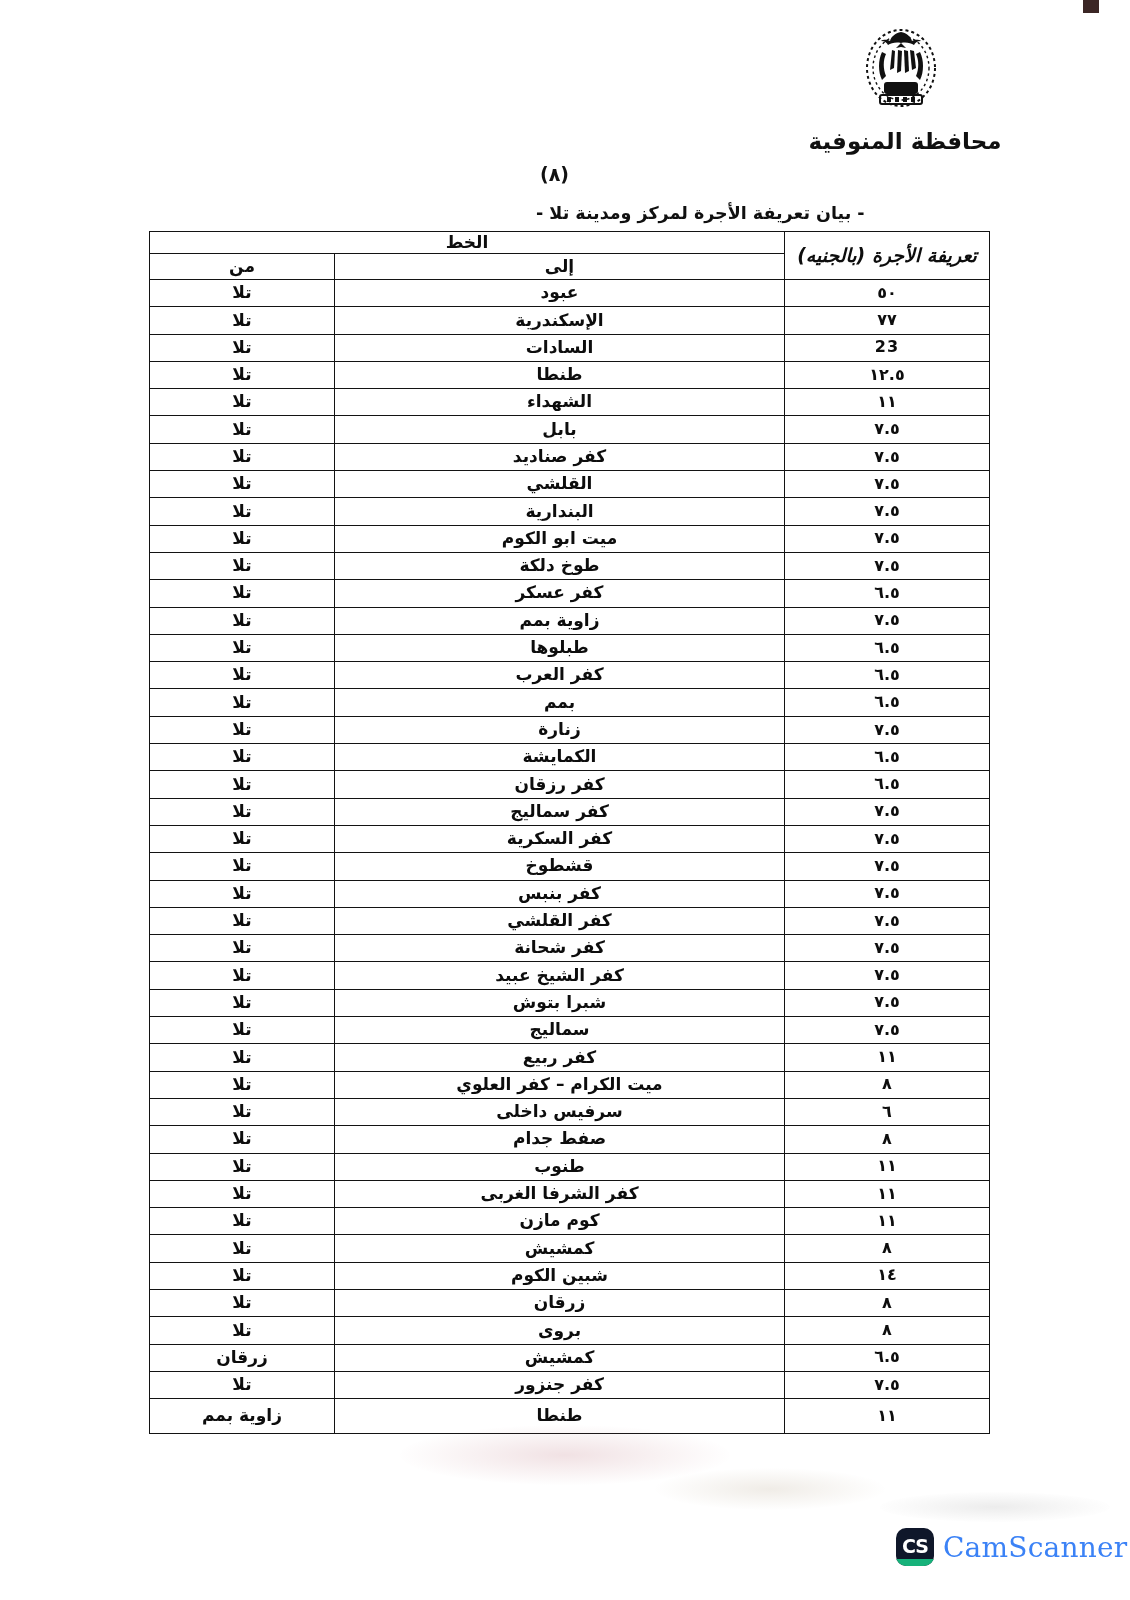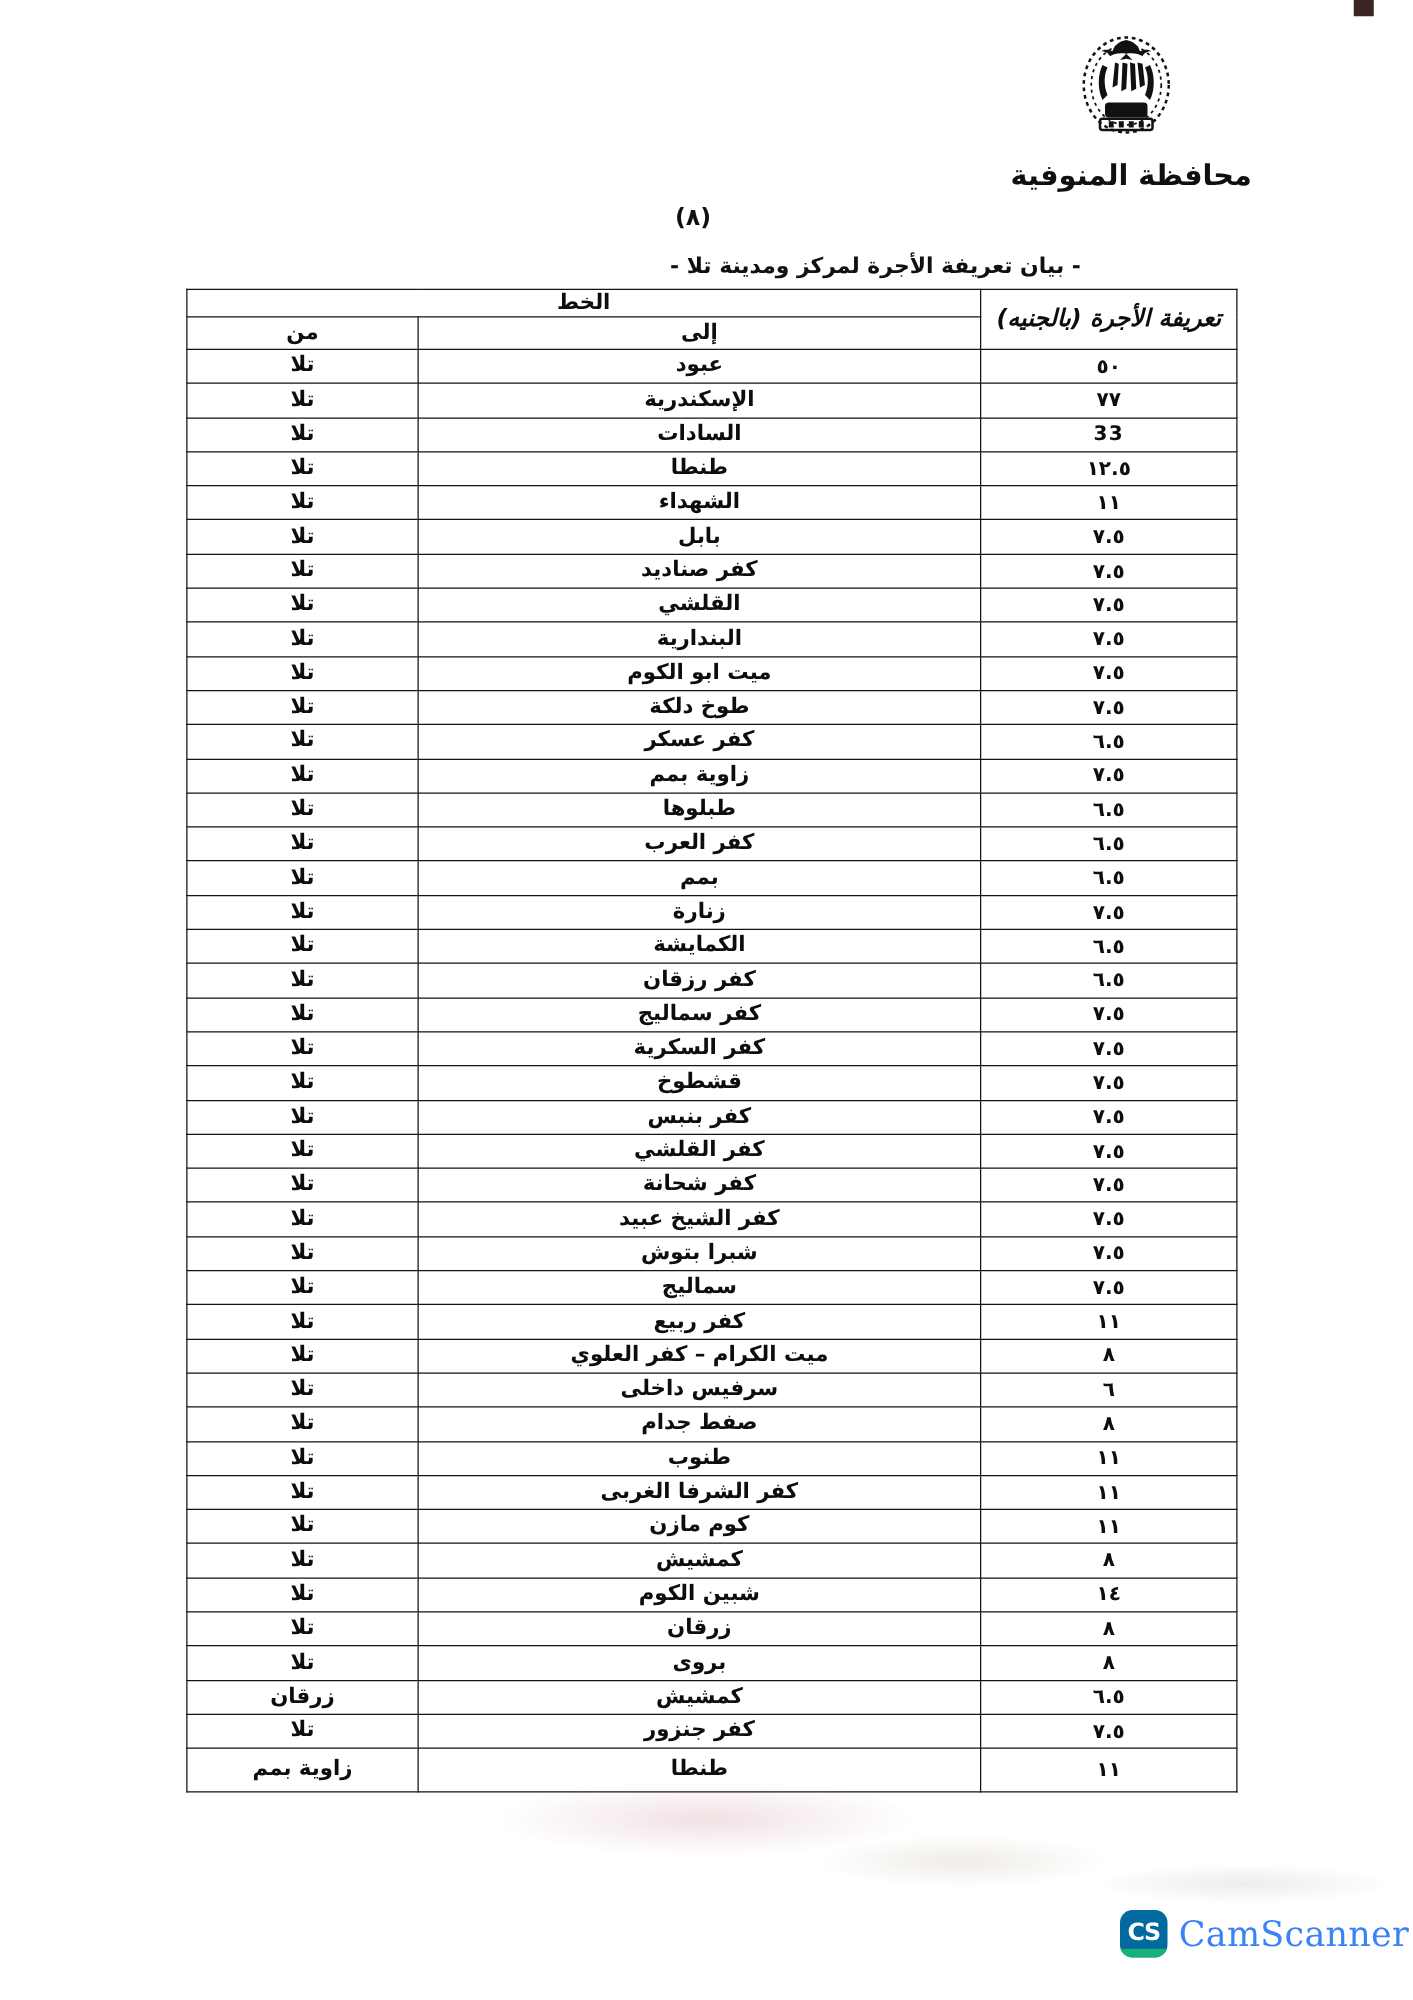--- a/index.html
+++ b/index.html
@@ -169,21 +169,21 @@
     left: 896px;
     display: flex;
     align-items: center;
     gap: 9px;
     direction: ltr;
   }
   .cs-badge {
     width: 38px;
     height: 38px;
     border-radius: 10px;
-    background: #0369a1;
+    background: #0f172a;
     position: relative;
     overflow: hidden;
     display: flex;
     align-items: center;
     justify-content: center;
     flex: none;
   }
   .cs-badge .cs-strip {
     position: absolute;
     bottom: 0; left: 0;
@@ -273,21 +273,21 @@
           <td class="cell-fare">٥٠</td>
           <td class="cell-to">عبود</td>
           <td class="cell-from">تلا</td>
         </tr>
         <tr>
           <td class="cell-fare">٧٧</td>
           <td class="cell-to">الإسكندرية</td>
           <td class="cell-from">تلا</td>
         </tr>
         <tr>
-          <td class="cell-fare">33</td>
+          <td class="cell-fare">23</td>
           <td class="cell-to">السادات</td>
           <td class="cell-from">تلا</td>
         </tr>
         <tr>
           <td class="cell-fare">١٢.٥</td>
           <td class="cell-to">طنطا</td>
           <td class="cell-from">تلا</td>
         </tr>
         <tr>
           <td class="cell-fare">١١</td>

